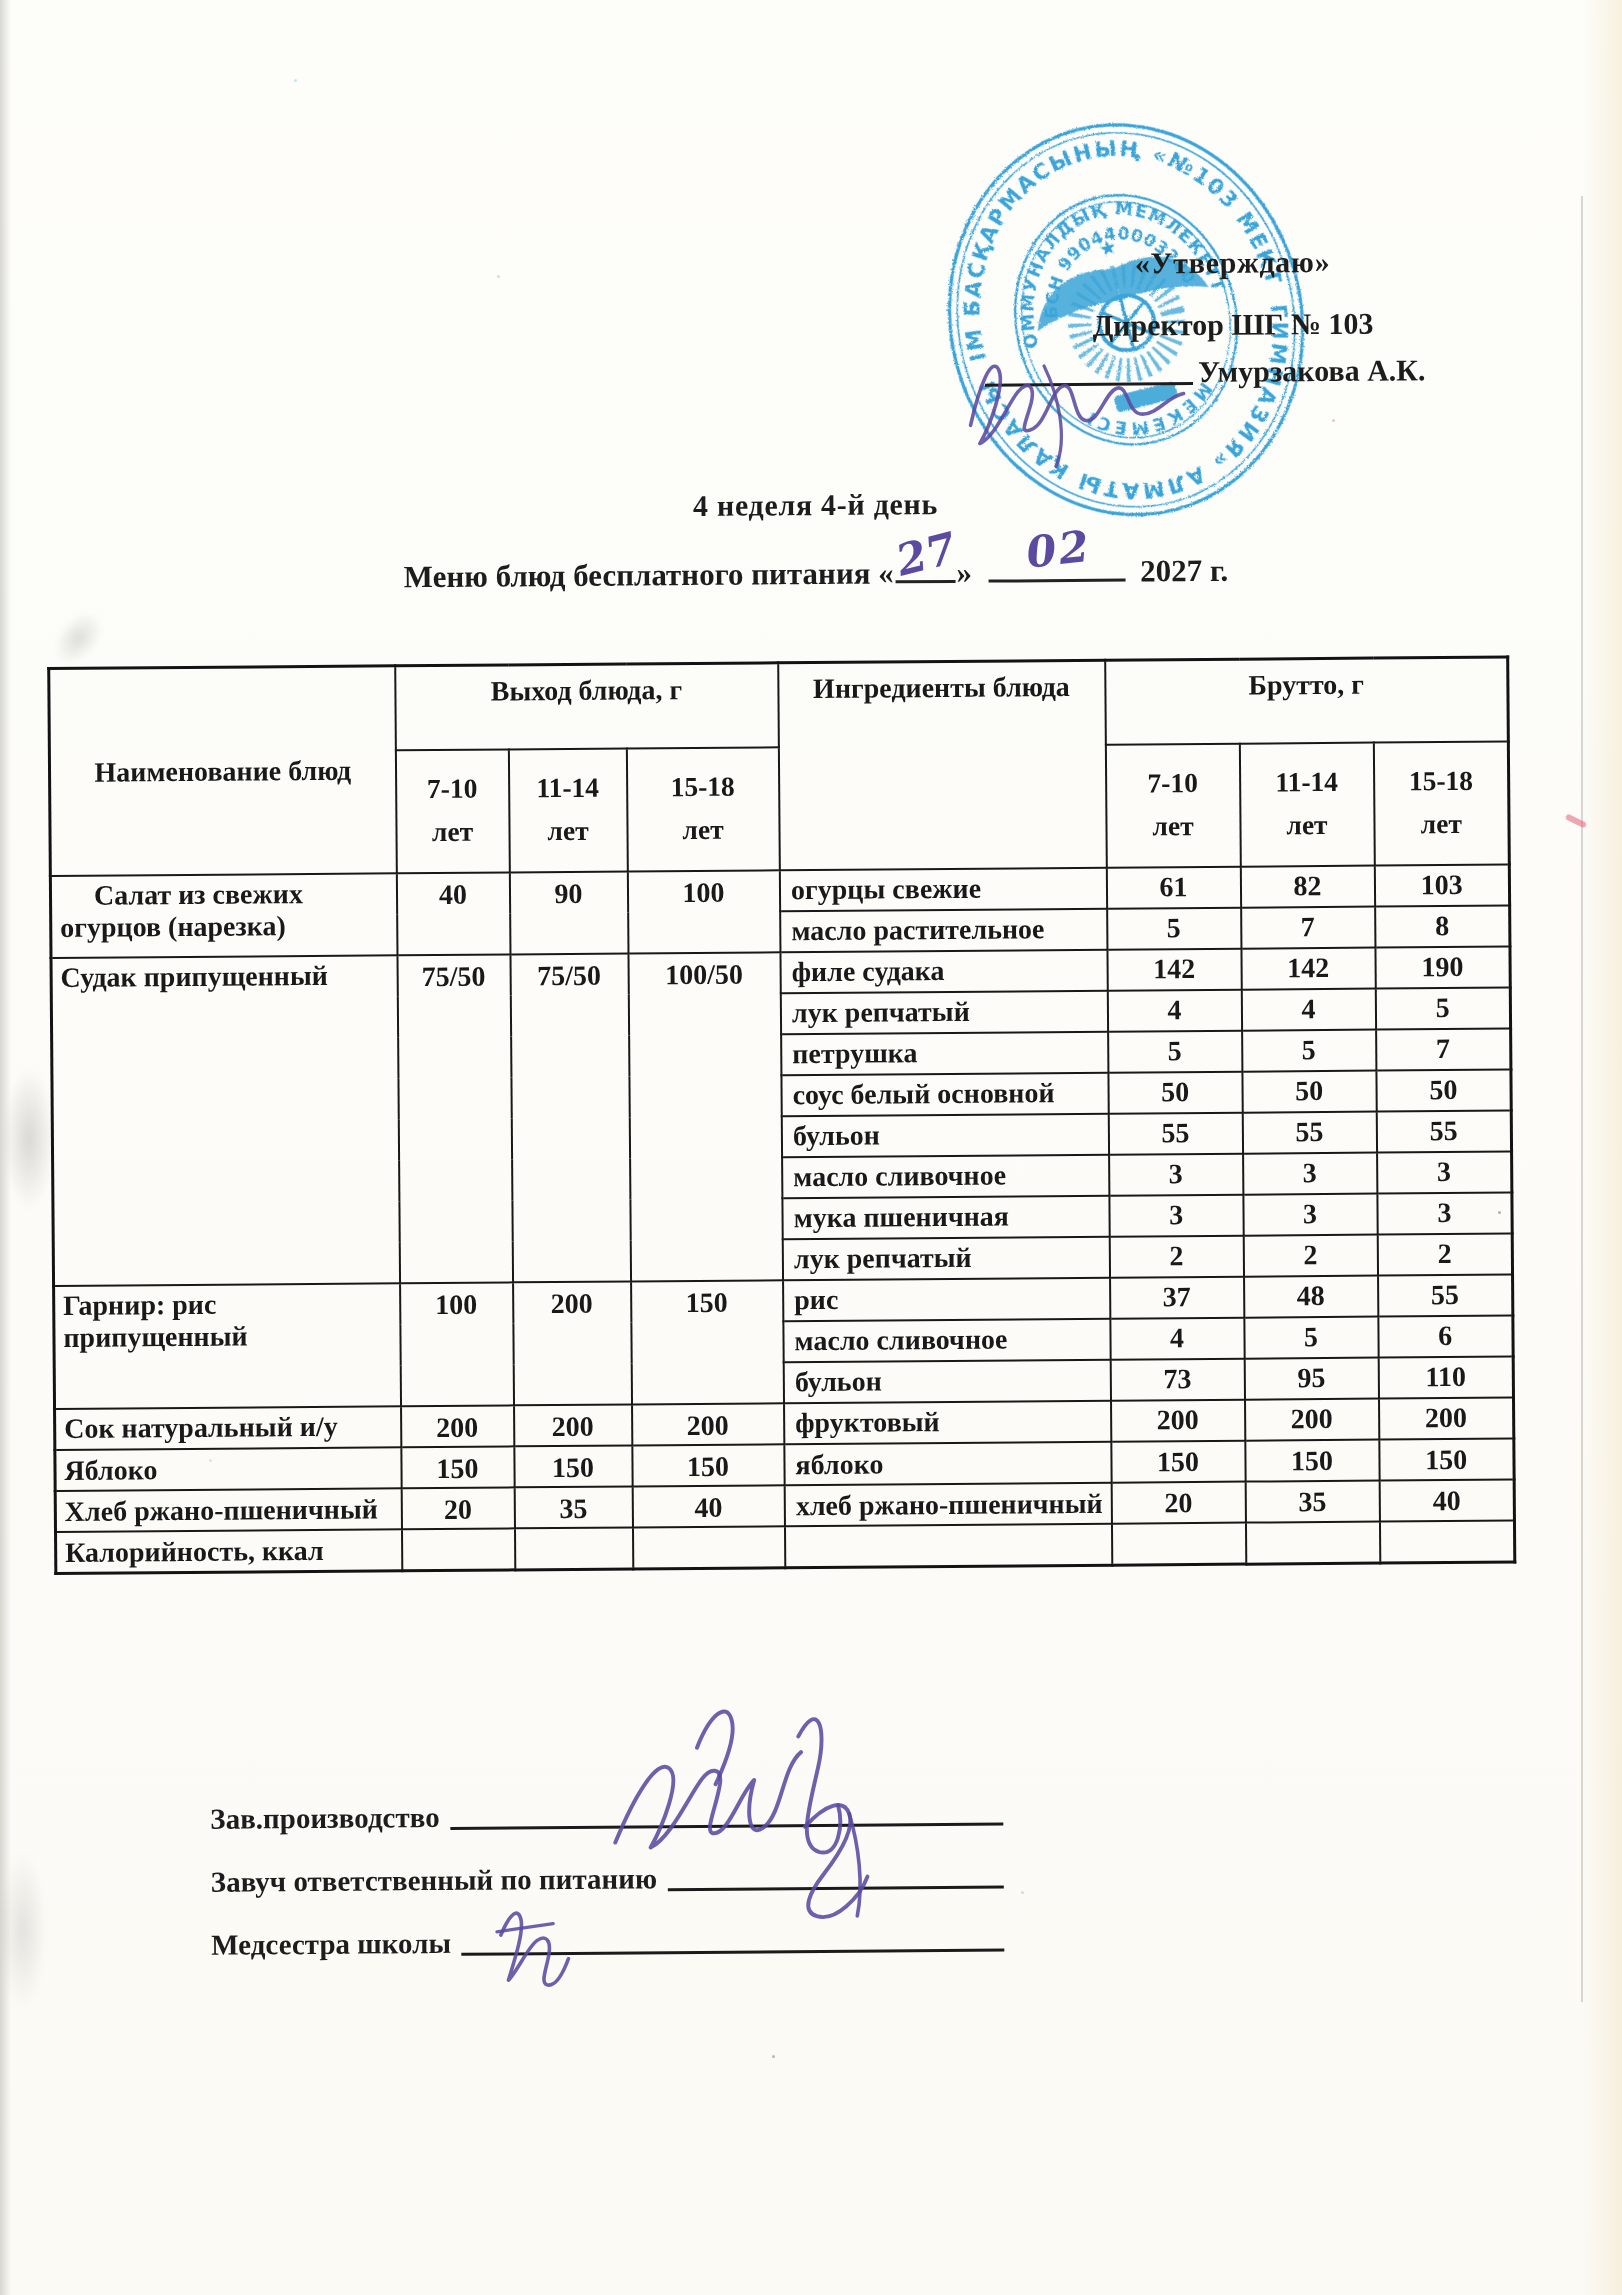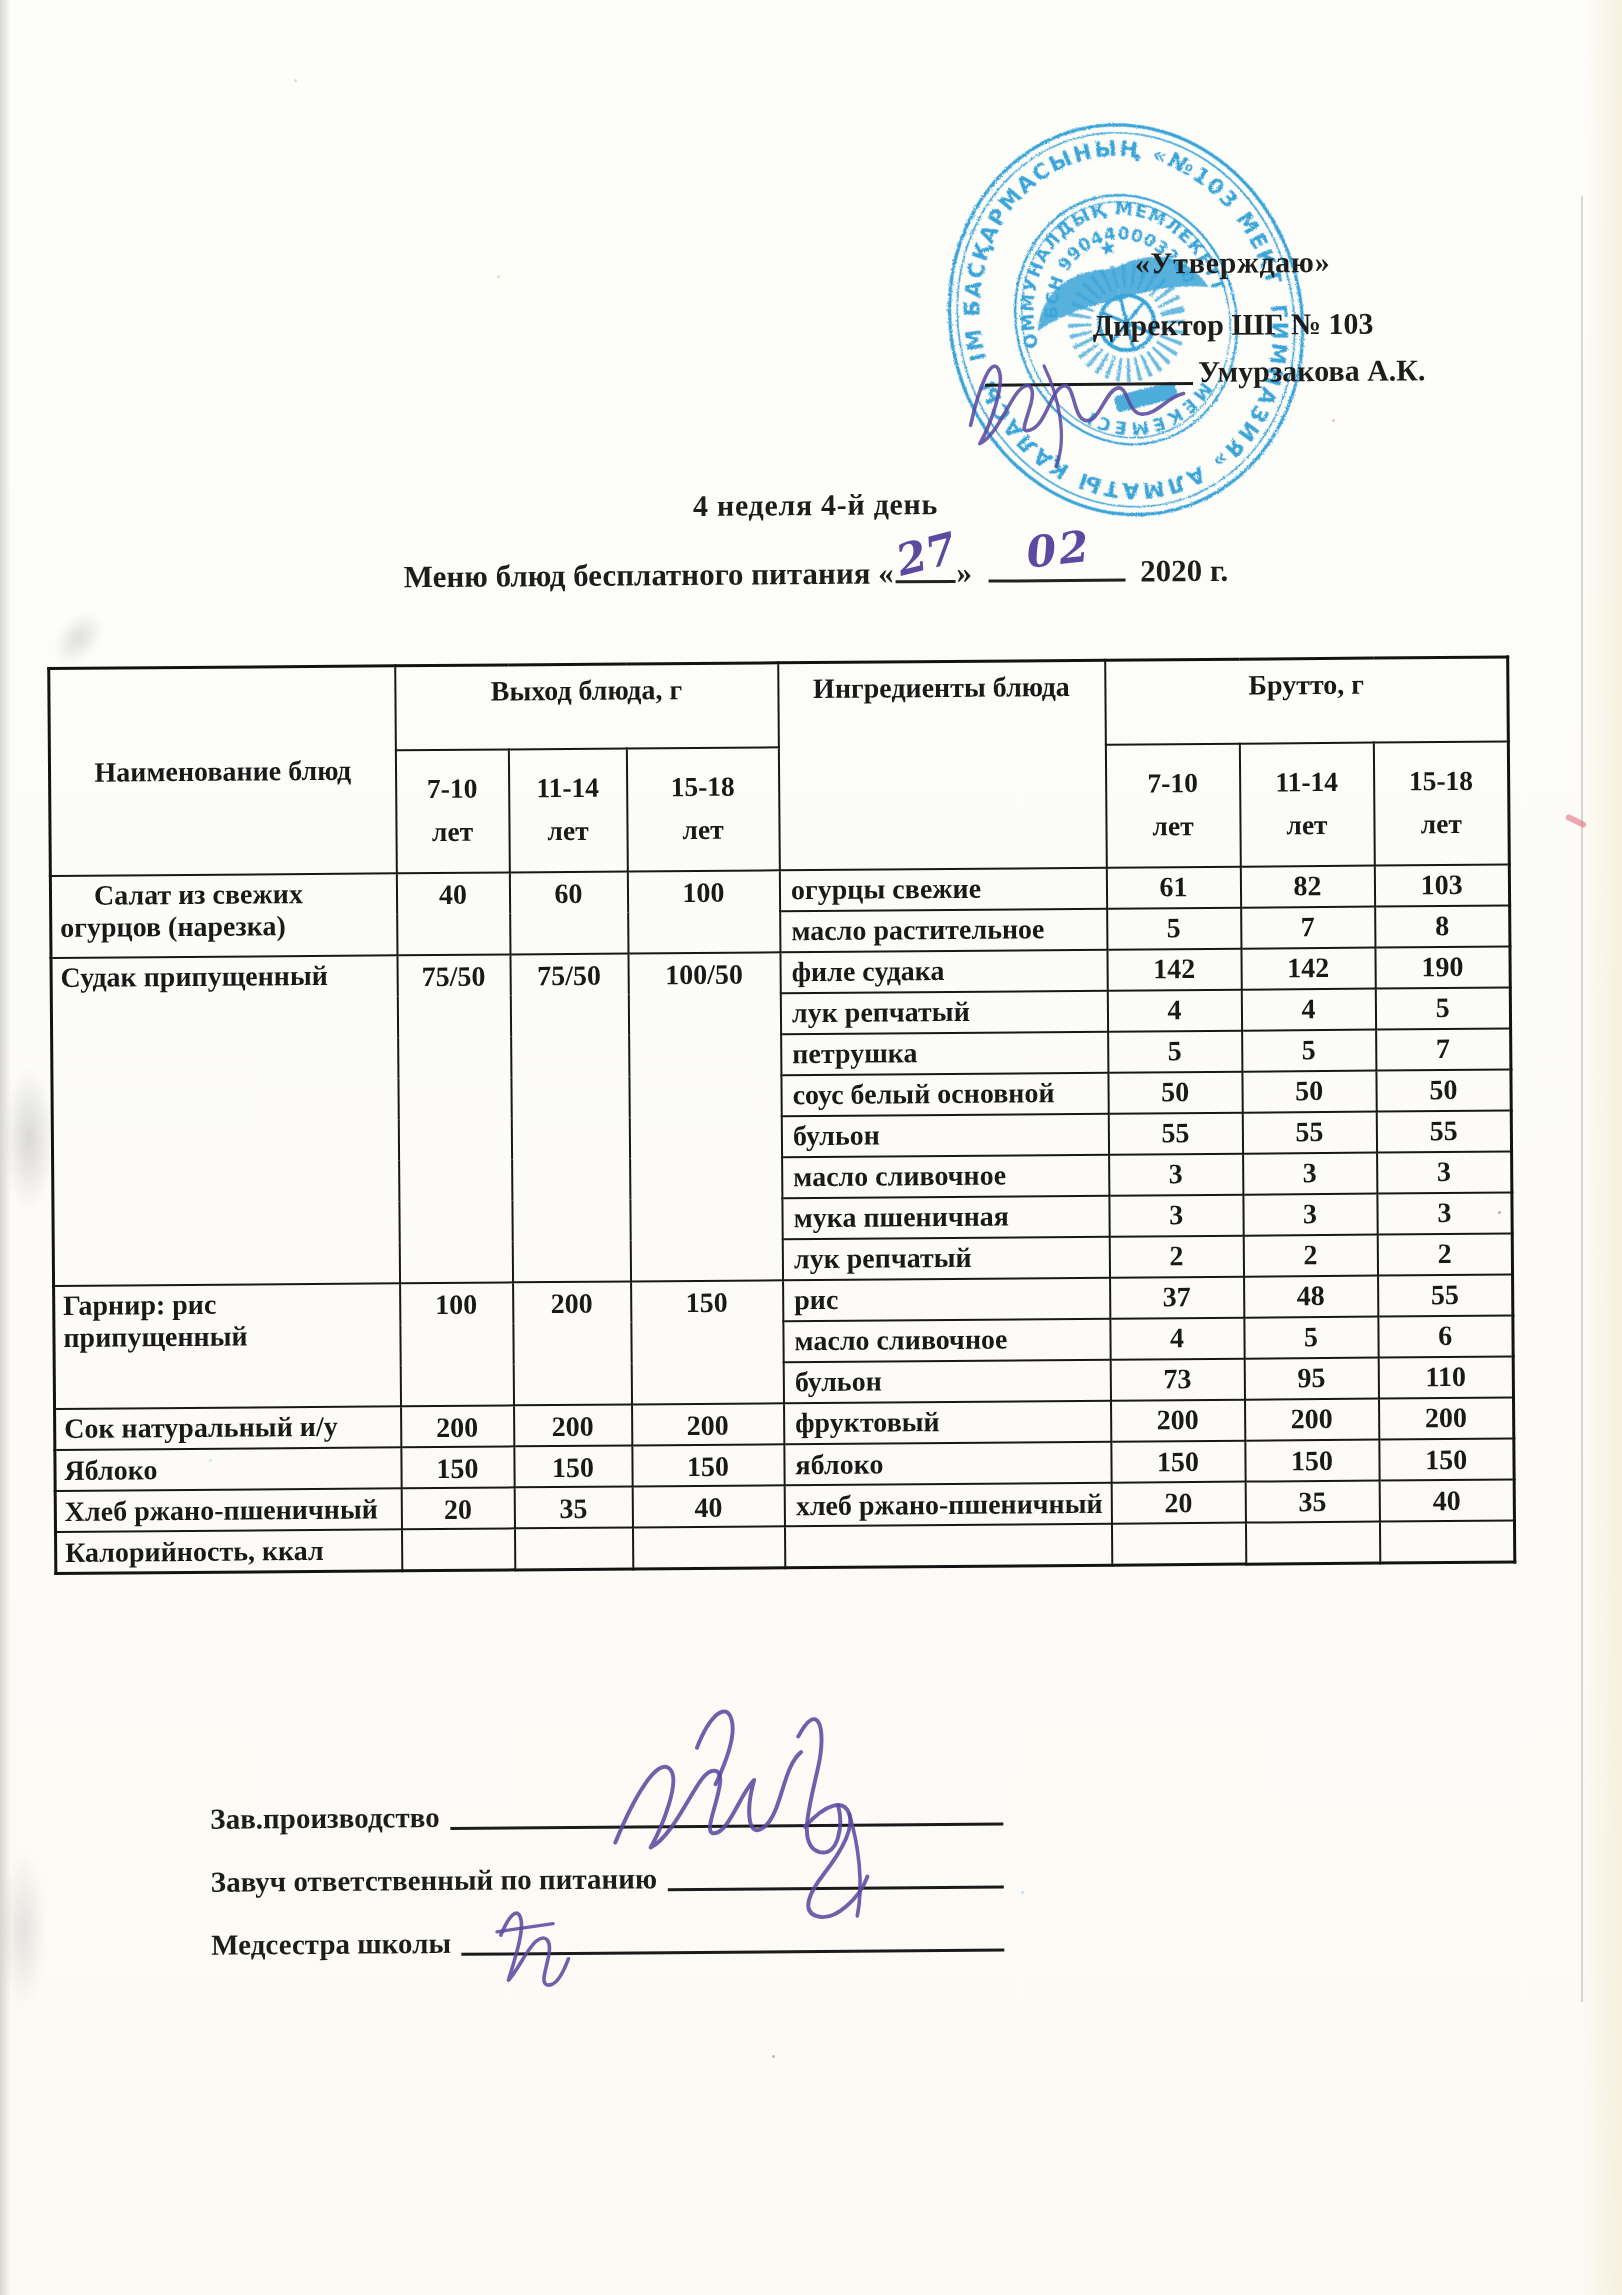--- a/index.html
+++ b/index.html
@@ -156,21 +156,21 @@
       <div class="director-line">Директор ШГ № 103</div>
       <div class="name-line">
         <span class="sig-underline"></span>
         <span>Умурзакова А.К.</span>
       </div>
     </div>
 
     <div class="title-block">
       <div class="week-line">4 неделя 4-й день</div>
       <div class="menu-line">
-        <span>Меню блюд бесплатного питания «</span><span class="hw-slot day-slot"><span class="hand hand-day">27</span></span><span>»</span><span class="hw-slot month-slot"><span class="hand hand-month">02</span></span><span>2020 г.</span>
+        <span>Меню блюд бесплатного питания «</span><span class="hw-slot day-slot"><span class="hand hand-day">27</span></span><span>»</span><span class="hw-slot month-slot"><span class="hand hand-month">02</span></span><span>2027 г.</span>
       </div>
     </div>
 
     <table class="menu-table">
       <colgroup>
         <col style="width:346px">
           <col style="width:113px">
           <col style="width:118px">
           <col style="width:152px">
         <col style="width:327px">
@@ -197,21 +197,21 @@
             <th class="age-th">11-14
 лет</th>
             <th class="age-th">15-18
 лет</th>
           </tr>
       </thead>
       <tbody id="menu-tbody">
           <tr>
             <td class="dish-cell r0" rowspan="2">Салат из свежих огурцов (нарезка)</td>
             <td class="out-cell" rowspan="2">40</td>
-            <td class="out-cell" rowspan="2">60</td>
+            <td class="out-cell" rowspan="2">90</td>
             <td class="out-cell" rowspan="2">100</td>
             <td class="ing-cell">огурцы свежие</td>
             <td class="num-cell">61</td>
             <td class="num-cell">82</td>
             <td class="num-cell">103</td>
           </tr>
           <tr>
             <td class="ing-cell">масло растительное</td>
             <td class="num-cell">5</td>
             <td class="num-cell">7</td>

